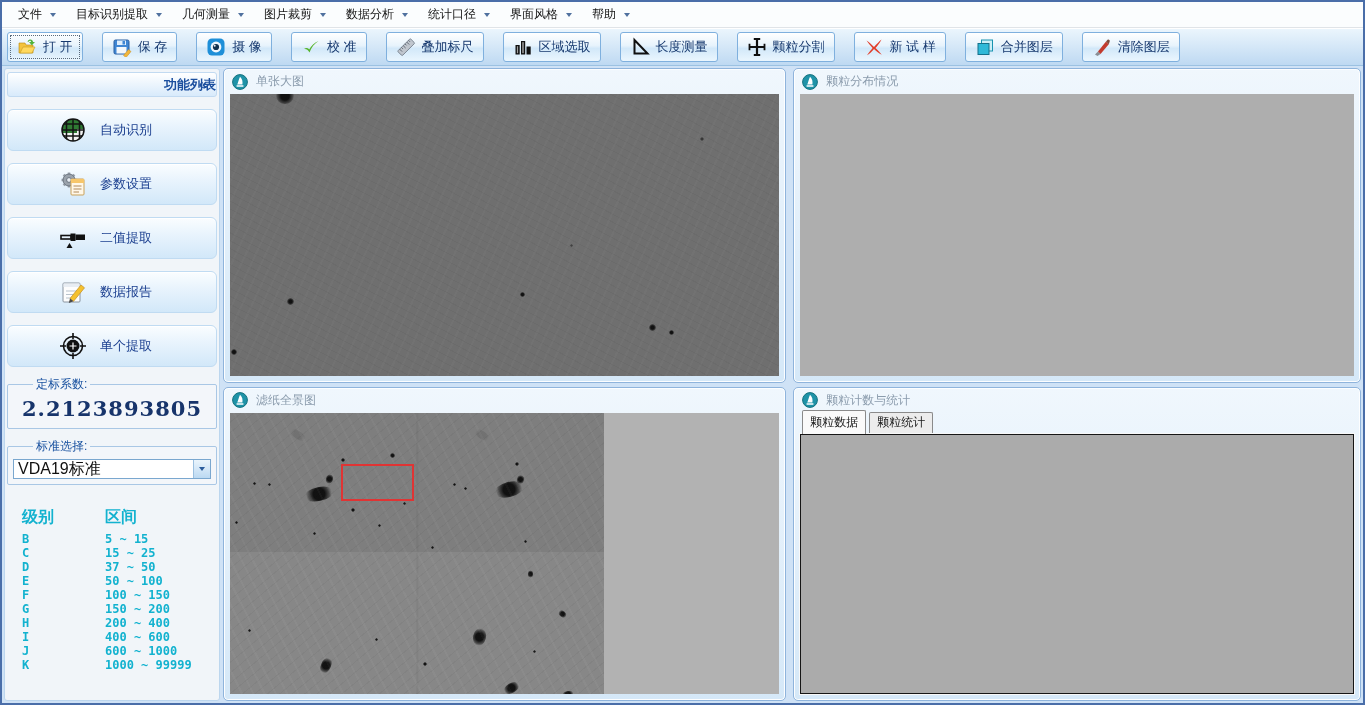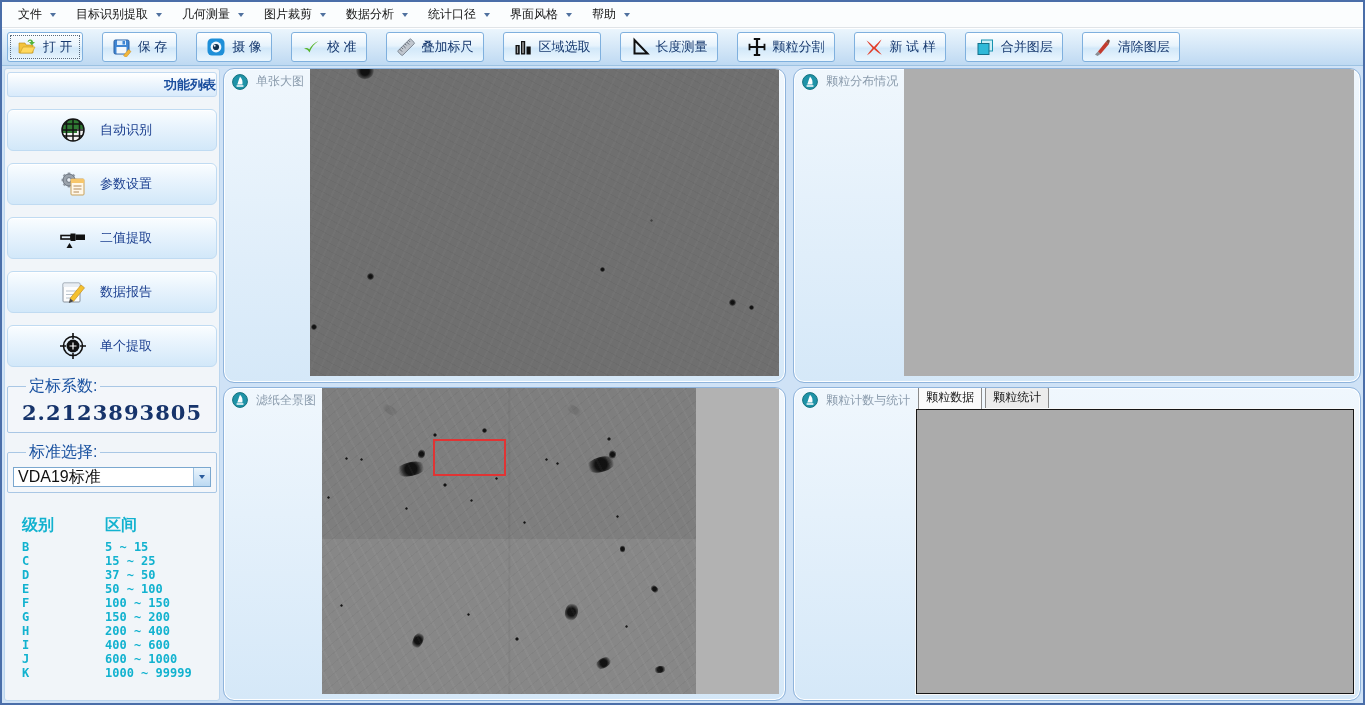--- a/index.html
+++ b/index.html
@@ -41,44 +41,44 @@
   .collapse-btn { position:absolute; right:9px; top:2px; color:#1c4f9e; font-size:15px;
                   font-weight:bold; cursor:default; }
   .side-btn { height:42px; flex:none; margin-top:12px; border:1px solid #c0dbf2; border-radius:6px;
               background:linear-gradient(#fafdff,#e9f4fd 40%,#d2e8f9);
               box-shadow:inset 0 1px 0 #fff; display:flex; align-items:center;
               padding-left:50px; gap:12px; font-size:13px; color:#1b3f8f; cursor:default; }
   .side-btn svg { flex:none; }
 
   fieldset.group { margin-top:9px; border:1px solid #a9c7e5; border-radius:2px;
                    background:#f3f6fa; padding:1px 4px 4px; }
-  fieldset.group legend { font-size:16px; color:#1a52a0; padding:0 3px; margin-left:14px; }
+  fieldset.group legend { font-size:12px; color:#1a52a0; padding:0 3px; margin-left:21px; }
   .calib-value { font-family:"DejaVu Serif", serif; font-weight:bold; font-size:21px;
                  color:#17346b; text-align:center; letter-spacing:1px; padding:2px 0 3px; }
   .combo { display:flex; height:20px; border:1px solid #7aa7cf; background:#fff;
            align-items:stretch; margin:3px 1px 1px; }
   .combo-text { flex:1; font-size:16px; line-height:18px; padding-left:4px; color:#101010; }
   .combo-btn { width:17px; background:linear-gradient(#eaf4fc,#bcd9f2);
                border-left:1px solid #9cc0e0; display:flex; align-items:center;
                justify-content:center; cursor:default; }
   .combo-btn .caret { border-top-color:#2a5c9c; }
 
   .levels { margin-top:22px; padding-left:15px; color:#12b2cf; }
   .levels-header { display:flex; font-size:16px; font-weight:bold; margin-bottom:4px; }
   .levels-header .col-level { width:83px; }
   .level-row { display:flex; font-family:"DejaVu Sans Mono", monospace;
                font-weight:bold; font-size:12px; line-height:14px; }
   .level-row .col-level { width:83px; }
 
   
   .content { flex:1; display:grid; grid-template-columns:1fr 1.008fr;
              grid-template-rows:1fr 1fr; gap:4px 7px; min-width:0; }
-  .panel { border:1px solid #8fb4dc; border-radius:11px; overflow:hidden;
+  .panel { border:1px solid #8fb4dc; border-radius:5px; overflow:hidden;
            background:linear-gradient(#f0f7fd,#d5e8f8); box-shadow:inset 0 0 0 1px #fdfeff;
-           display:flex; flex-direction:row; }
+           display:flex; flex-direction:column; }
   .panel-header { height:25px; flex:none; display:flex; align-items:center; gap:8px;
                   padding-left:8px; color:#8b9cad; font-size:12px; }
   .panel-body { flex:1; margin:0 6px 6px; position:relative; overflow:hidden; min-height:0; }
 
   .micro-img { position:absolute; inset:0; background:#6f6f6f;
     background-image:
       repeating-linear-gradient(115deg, rgba(255,255,255,.025) 0 2px, transparent 2px 9px),
       repeating-linear-gradient(28deg, rgba(0,0,0,.035) 0 1px, transparent 1px 7px); }
   .plain-gray { position:absolute; inset:0; background:#aeaeae; }
 

